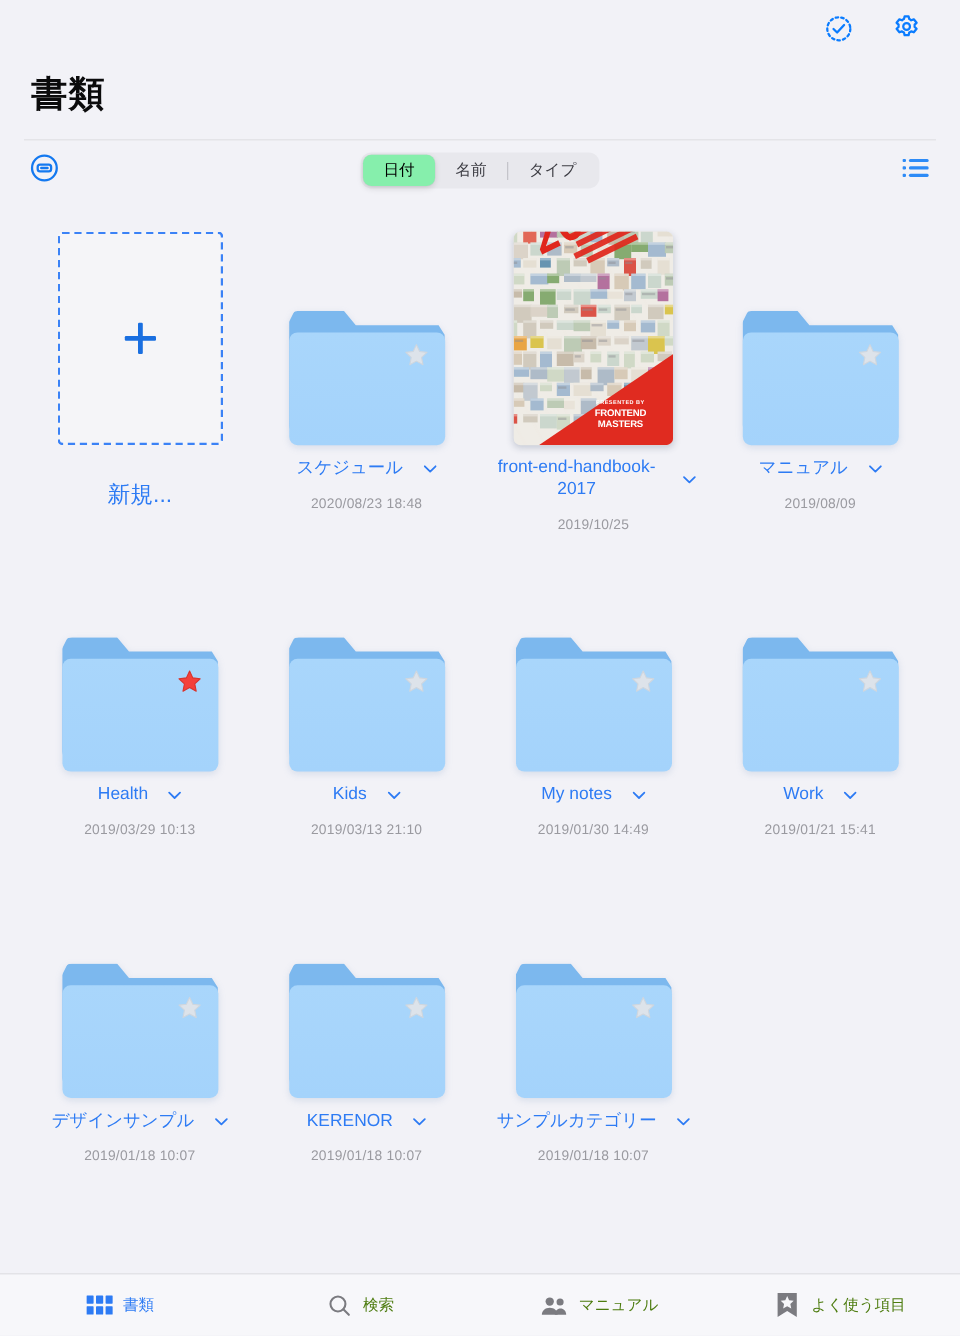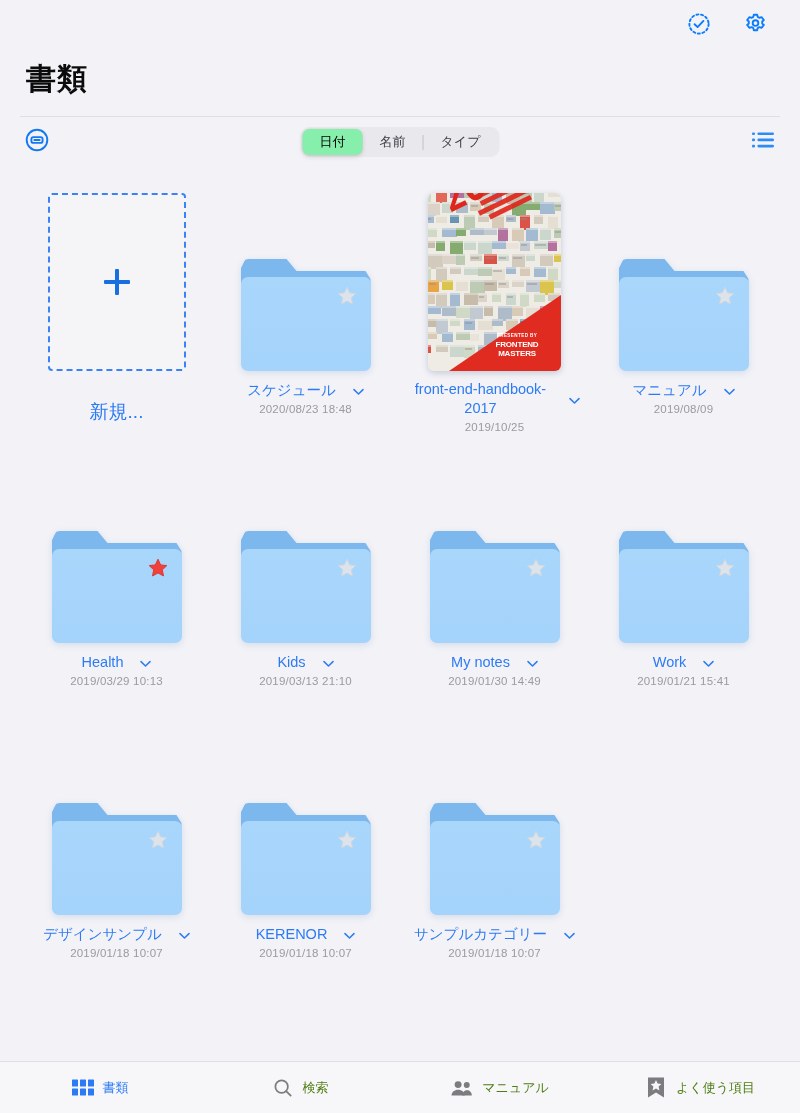--- a/index.html
+++ b/index.html
@@ -122,21 +122,21 @@
   .name-row {
     display: flex; align-items: center; justify-content: center;
     gap: 17px; max-width: 170px;
   }
   .item-name {
     font-size: 14.5px; color: #2d7bf4; line-height: 19px;
     text-align: center; word-break: break-word;
   }
   .chev { flex: 0 0 auto; margin-top: 2px; }
   .item-date {
-    font-size: 11.5px; color: #9a9aa0; margin-top: 3px; letter-spacing: .2px;
+    font-size: 11.5px; color: #9a9aa0; margin-top: 14px; letter-spacing: .2px;
   }
   .new-label { font-size: 19px; color: #2d7bf4; margin-top: 28px; }
 
   
   .tabbar {
     position: absolute; left: 0; bottom: 0; width: 800px; height: 52px;
     background: #f7f7fa; border-top: 1px solid #dedee3;
     display: flex; align-items: center;
   }
   .tab {

